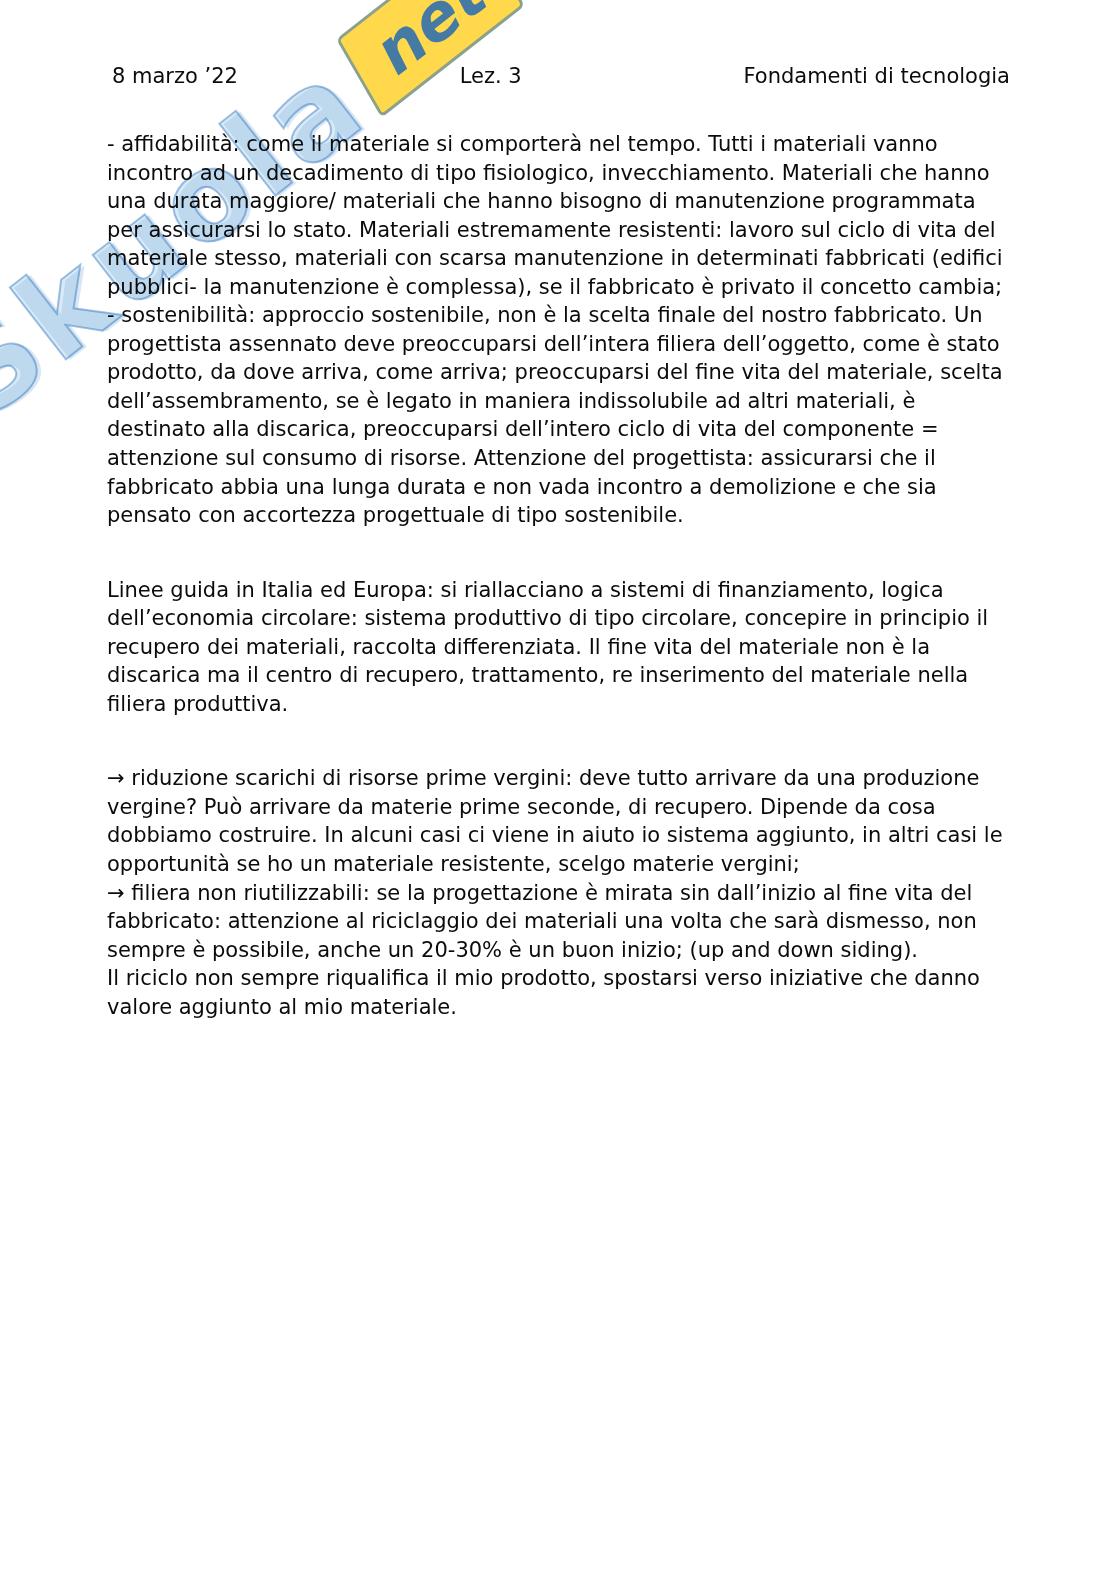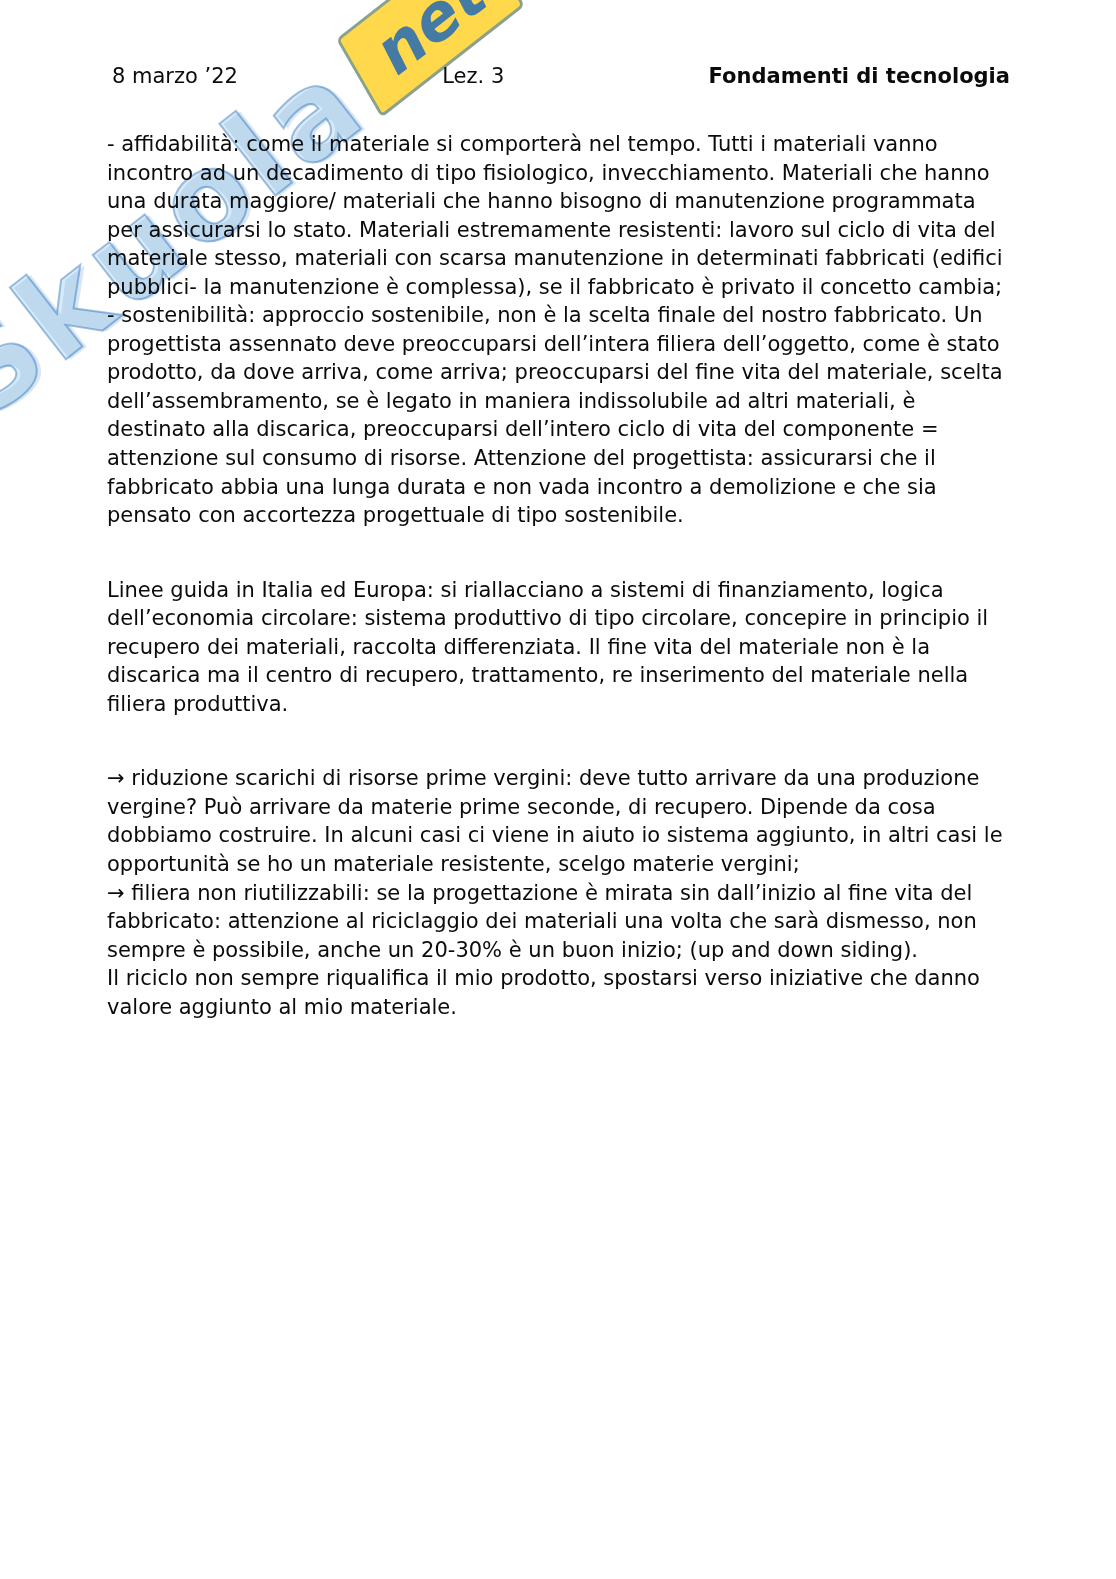--- a/index.html
+++ b/index.html
@@ -65,21 +65,21 @@
     position: absolute;
     top: 64px;
     left: 112px;
     right: 106px;
     display: flex;
     justify-content: space-between;
     align-items: flex-start;
     font-size: 21px;
     z-index: 1;
   }
-  .header .course { font-weight: 700; }
+  .header .course { font-weight: 400; }
 
   
   .content {
     position: absolute;
     top: 130px;
     left: 107px;
     right: 106px;
     z-index: 1;
     font-size: 21px;
     line-height: 1.36;

